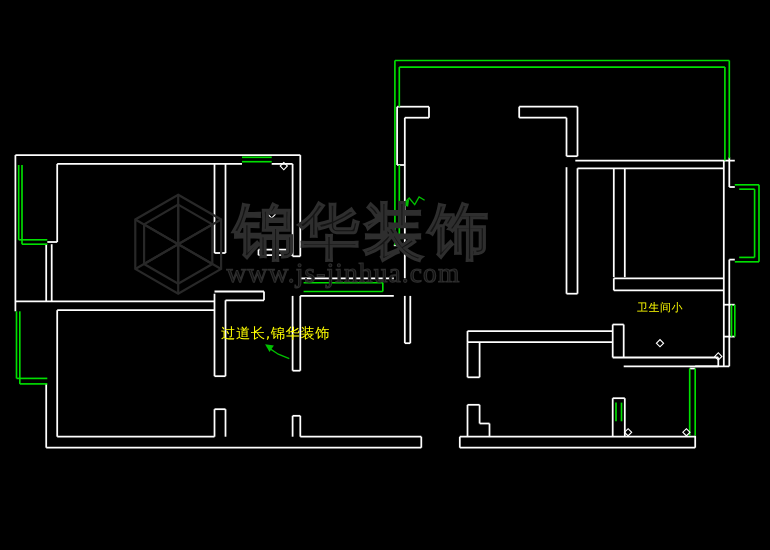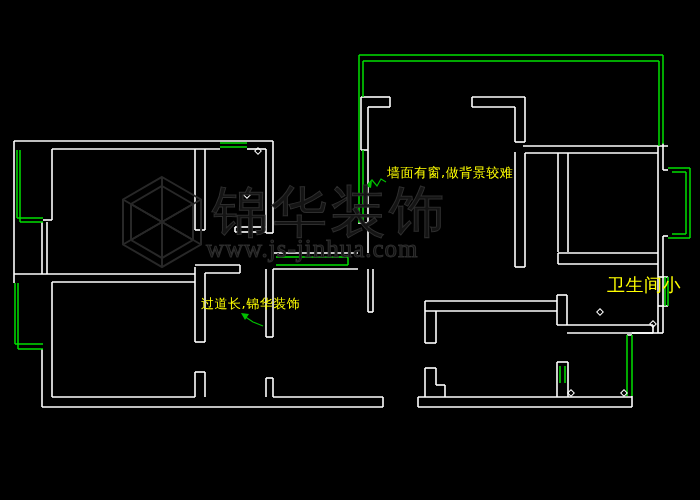--- a/index.html
+++ b/index.html
@@ -3,21 +3,21 @@
 <meta charset="utf-8">
 <style>
   html,body{margin:0;padding:0;background:#000;}
   #stage{position:relative;width:700px;height:500px;background:#000;overflow:hidden;
          font-family:"DejaVu Sans",sans-serif;}
   #plan-svg{position:absolute;left:0;top:0;}
   .anno{position:absolute;color:#ffff00;white-space:nowrap;letter-spacing:0.5px;
         font-family:"DejaVu Sans",sans-serif;line-height:1;}
   .wm{position:absolute;color:#141414;-webkit-text-stroke:1px #2e2e2e;
       font-family:"Liberation Serif","DejaVu Serif",serif;white-space:nowrap;line-height:1;}
-  .wm-brand{left:212px;top:184px;font-size:56px;letter-spacing:3px;font-weight:normal;}
+  .wm-brand{left:212px;top:184px;font-size:56px;letter-spacing:3px;font-weight:bold;}
   .wm-url{left:206px;top:236px;font-size:25px;letter-spacing:1px;}
   #cube-logo{position:absolute;left:112px;top:174px;}
 </style>
 </head>
 <body>
 
 <div id="stage">
 
   <svg id="plan-svg" width="700" height="500">
       <line x1="14" y1="141" x2="273" y2="141" stroke="#ffffff" stroke-width="1.6"></line>
@@ -170,17 +170,16 @@
     <g stroke="#282828" stroke-width="2" fill="none">
       <polygon points="50,3 89,25.5 89,70.5 50,93 11,70.5 11,25.5"></polygon>
       <polygon points="50,12 81,30 81,66 50,84 19,66 19,30"></polygon>
       <path d="M50,3 L50,93 M11,25.5 L89,70.5 M89,25.5 L11,70.5"></path>
       <path d="M19,30 L81,66 M81,30 L19,66 M50,12 L50,84"></path>
     </g>
   </svg>
   <div class="wm wm-brand">锦华装饰</div>
   <div class="wm wm-url">www.js-jinhua.com</div>
 
-  <div class="anno" style="left: 387px; top: 166px; font-size: 13px;">墙面有窗,做背景较难</div>
   <div class="anno" style="left: 201px; top: 297px; font-size: 13px;">过道长,锦华装饰</div>
-  <div class="anno" style="left: 607px; top: 276px; font-size: 18px;">卫生间小</div>
+  <div class="anno" style="left: 579px; top: 276px; font-size: 10px;">卫生间小</div>
 
 </div>
 
 </body></html>

